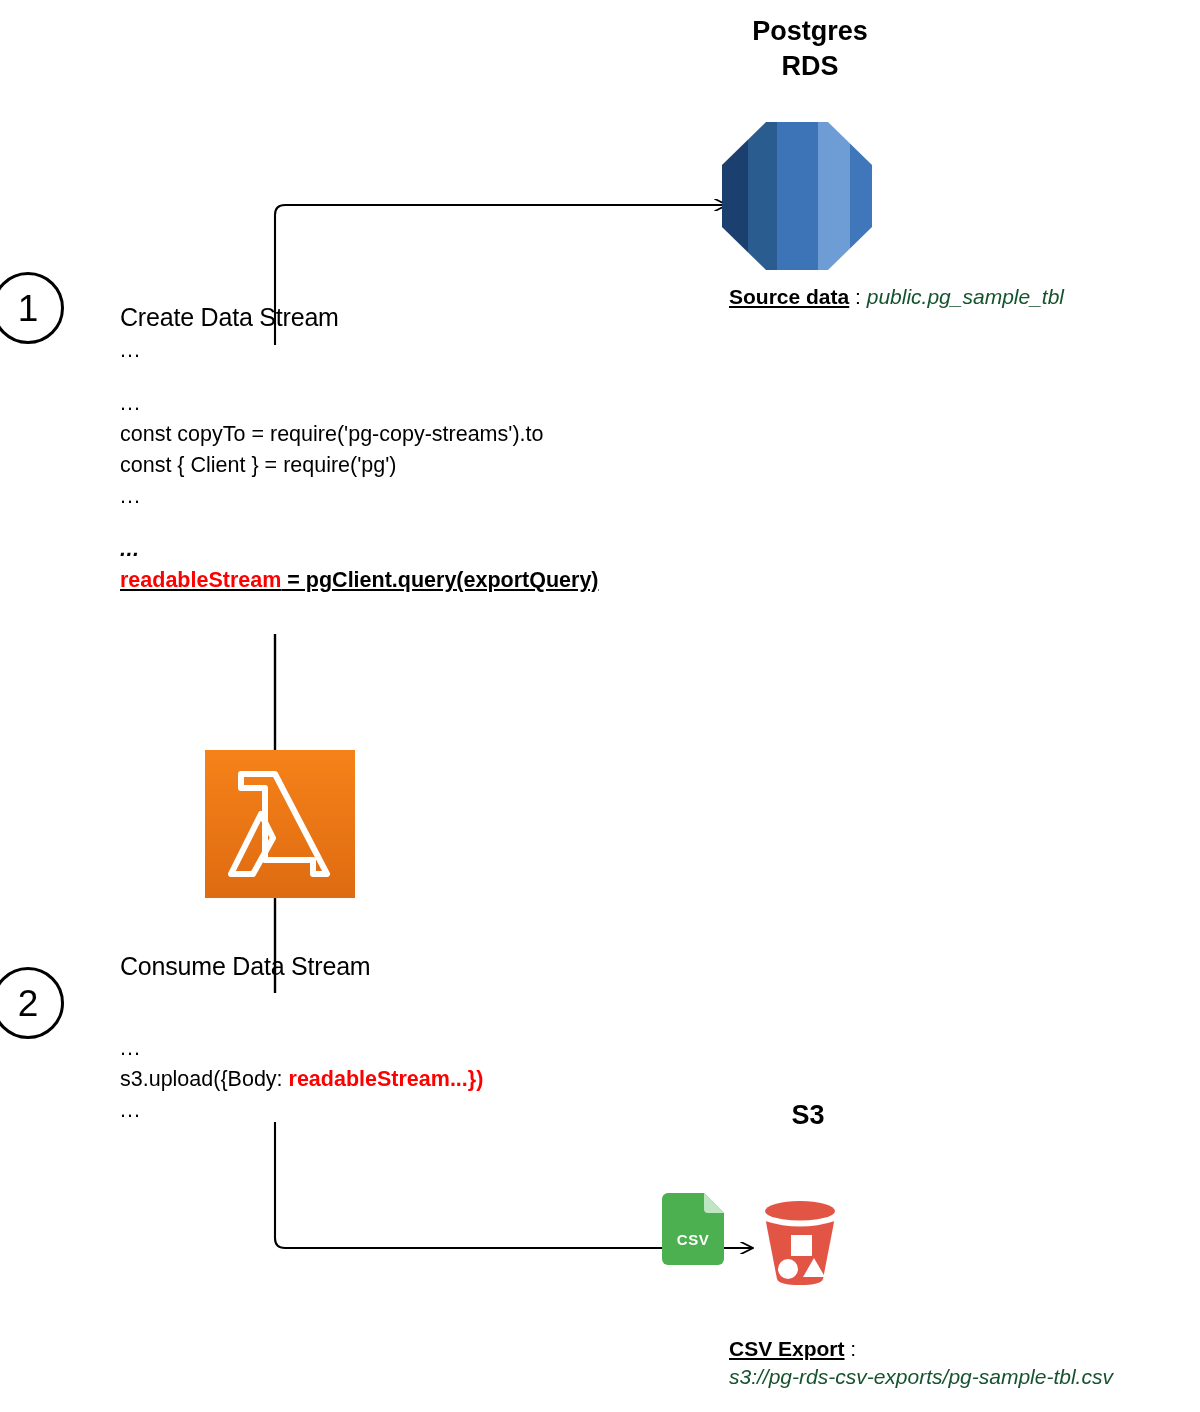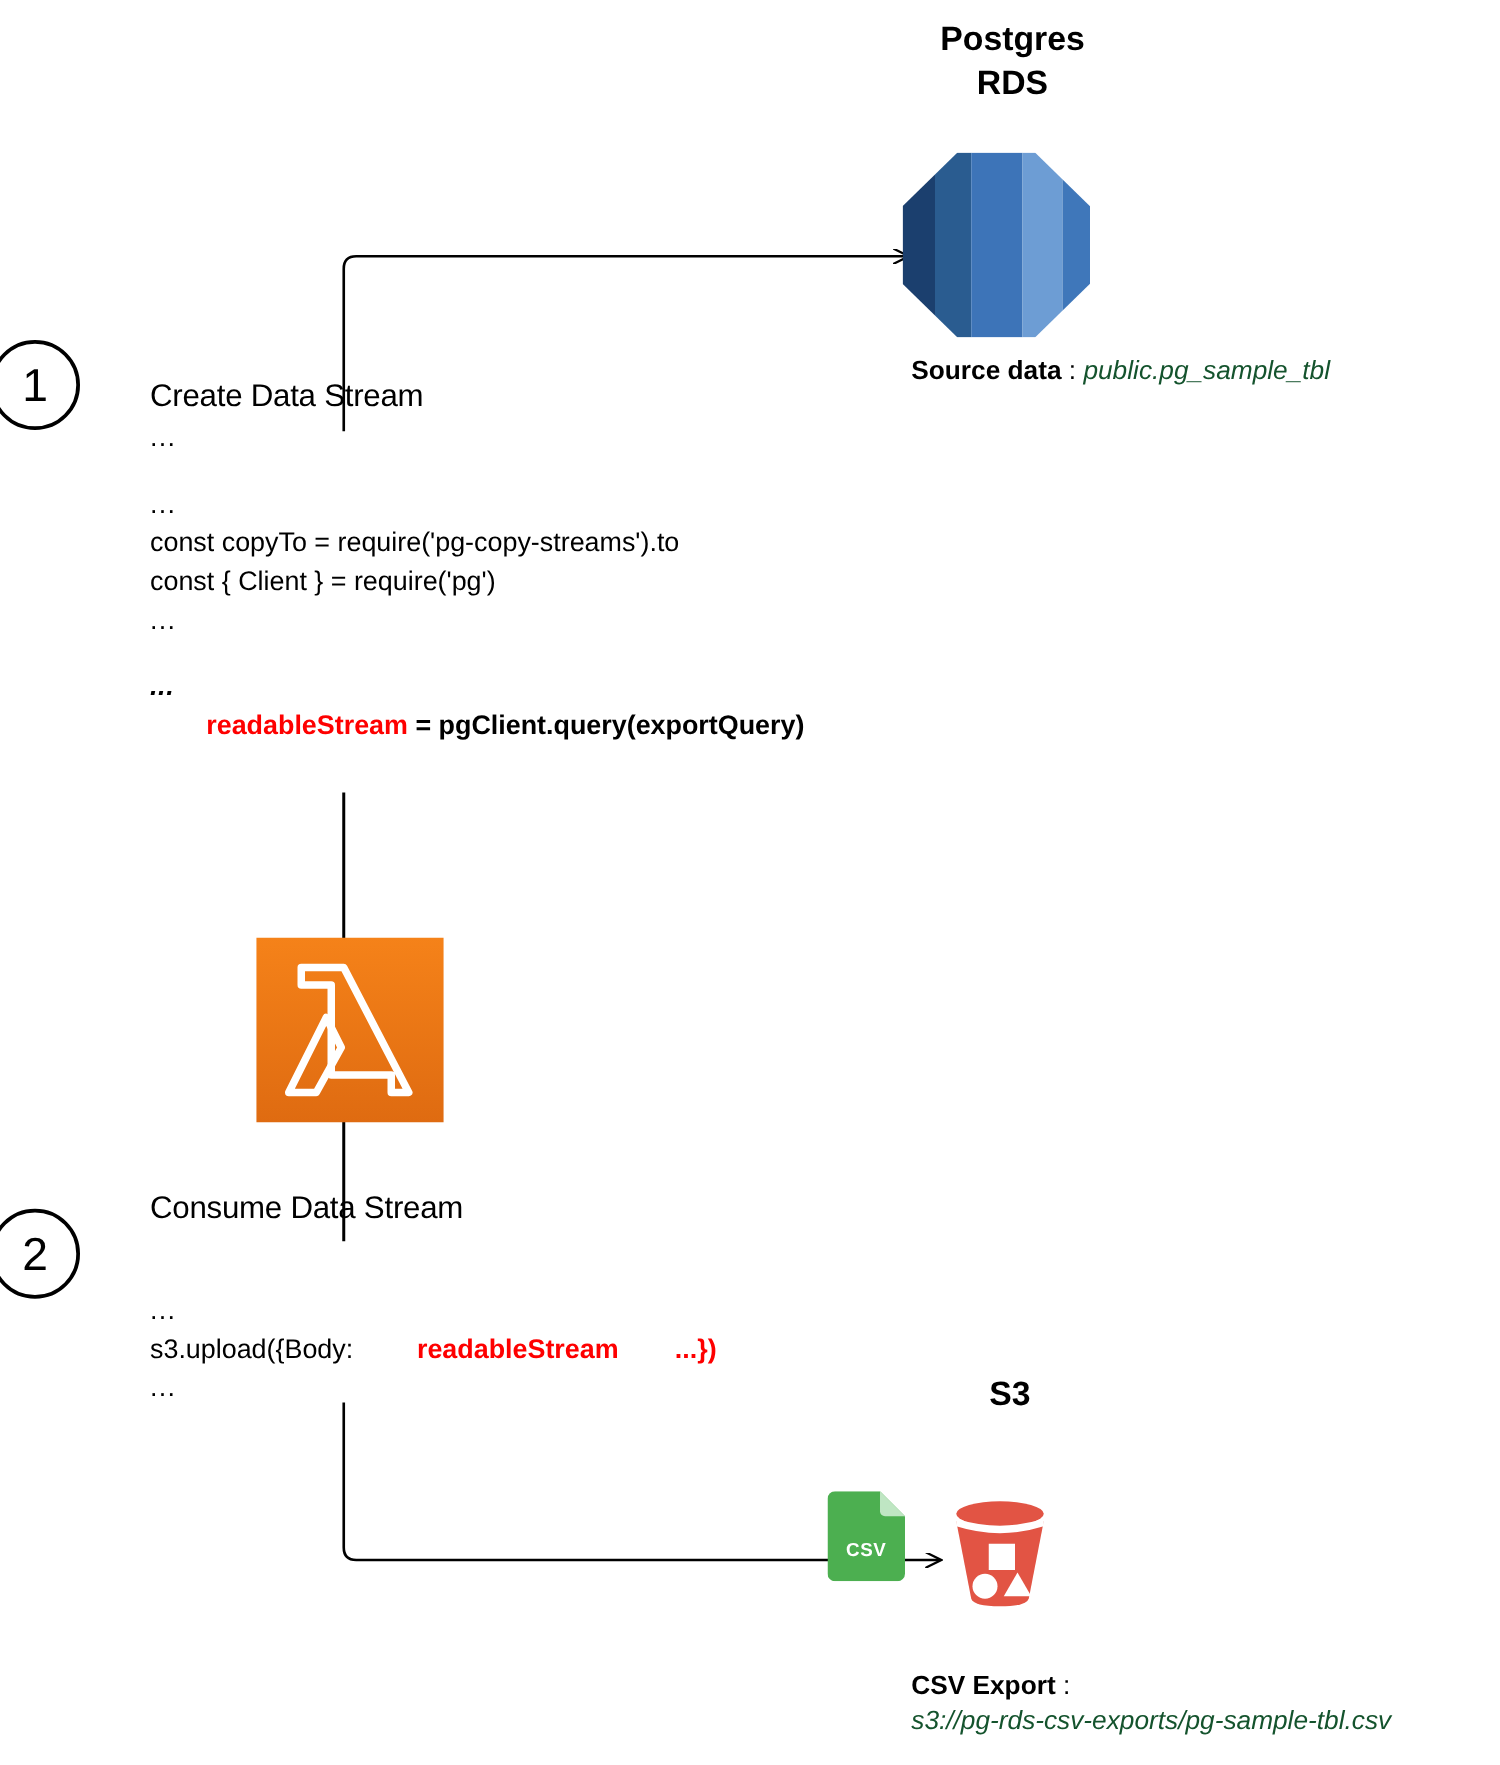--- a/index.html
+++ b/index.html
@@ -73,22 +73,22 @@
     font-family: "Liberation Sans", sans-serif;
   }
   #code-create  { left: 120px; top: 340px; }
   #code-consume { left: 120px; top: 1038px; }
 
   .code-line { height: 31px; white-space: nowrap; }
   .code-line.gap { height: 22px; }
   .code-line.ell { font-size: 21.5px; letter-spacing: 1px; }
   .code-line.ell-bold { font-weight: bold; font-style: italic; letter-spacing: 0.5px; }
   .blue  { color: #14532d; font-style: italic; }
-  .red   { color: #fe0000; font-weight: bold; margin-left: 45px; }
-  .bold  { font-weight: bold; }
+  .red   { color: #fe0000; font-weight: bold; }
+  .bold  { font-weight: bold; text-decoration: underline; }
 
   
   .svc-title {
     position: absolute;
     font-size: 27px;
     font-weight: bold;
     text-align: center;
     line-height: 1.28;
     white-space: nowrap;
   }

